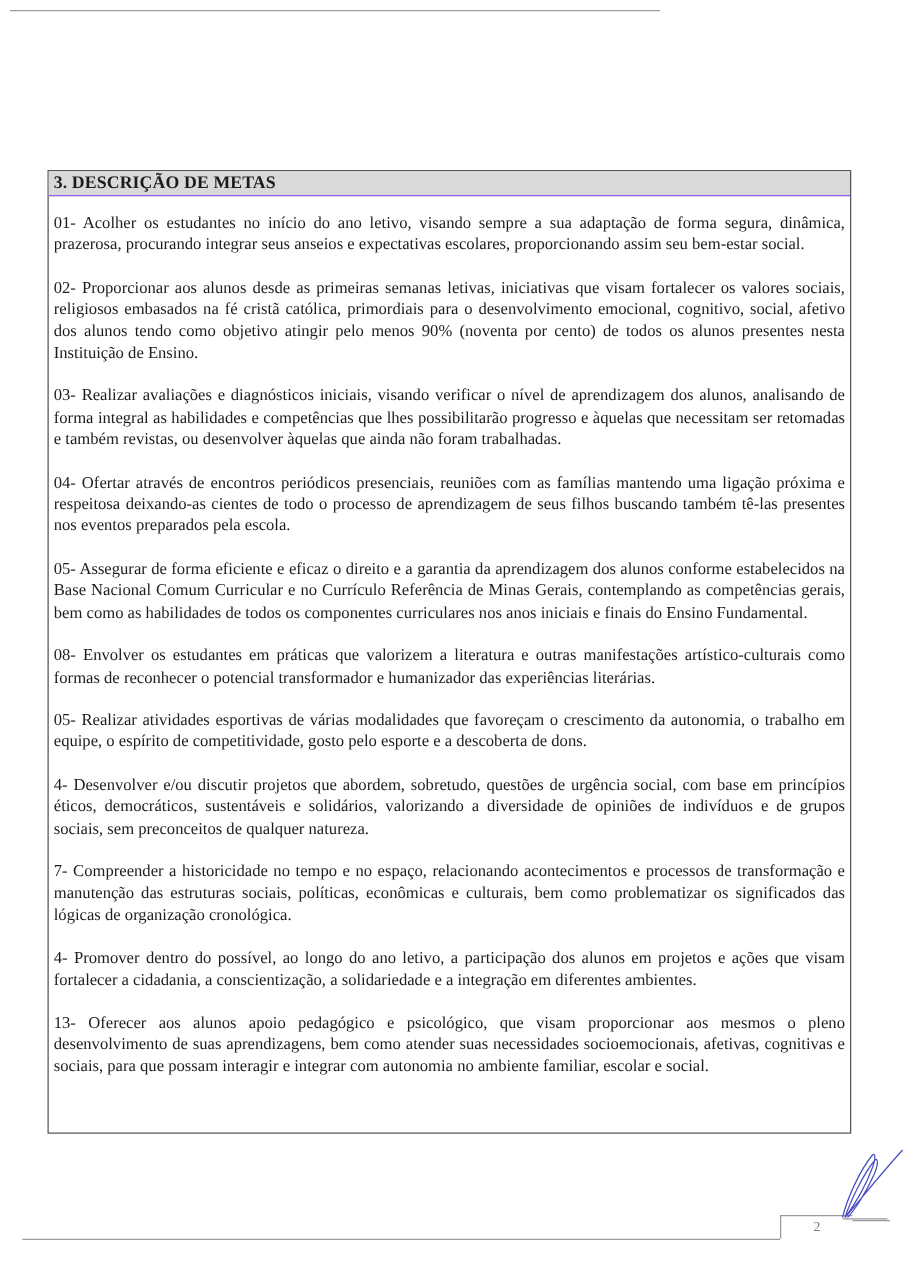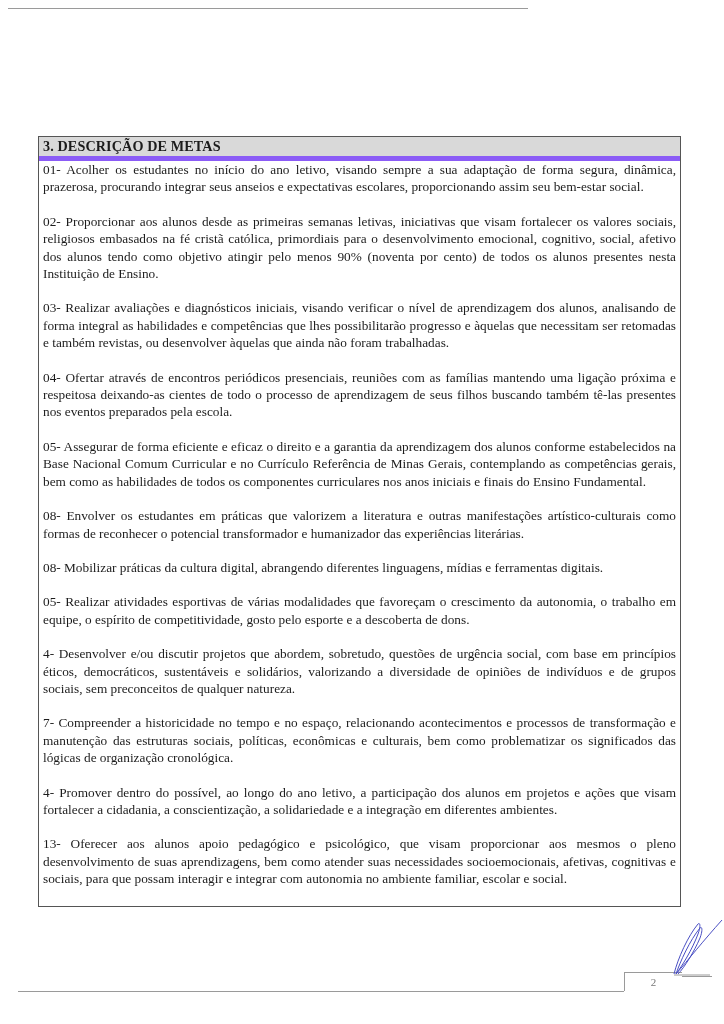--- a/index.html
+++ b/index.html
@@ -6,25 +6,25 @@
   body {
     width: 724px; height: 1024px; background: #ffffff; position: relative; overflow: hidden;
     font-family: "Liberation Serif", serif; color: #1c1c1c;
   }
   .top-rule { position: absolute; left: 8px; top: 8px; width: 520px; height: 1px; background: #9a9a9a; }
   .box {
     position: absolute; left: 38px; top: 136px; width: 643px; height: 771px;
     border: 1px solid #555; box-sizing: border-box;
   }
   .box-header {
-    background: #d9d9d9; border-bottom: 5px solid #8b5cf6; height: 19px;
+    background: #d9d9d9; border-bottom: 1px solid #8b5cf6; height: 19px;
     font-weight: bold; font-size: 14.2px; line-height: 19px; padding-left: 4px;
     letter-spacing: 0.1px;
   }
-  .goals { padding: 0 4px 0 4px; }
+  .goals { padding: 12px 4px 0 4px; }
   .goal {
     font-size: 13.3px; line-height: 17.4px; text-align: justify; margin: 0 0 17px 0;
   }
   .goal:first-child { margin-top: 0; }
   .footer-rule { position: absolute; left: 18px; top: 991px; width: 606px; height: 1px; background: #9a9a9a; }
   .page-tab {
     position: absolute; left: 624px; top: 972px; width: 58px; height: 19px;
     border-top: 1px solid #9a9a9a; border-left: 1px solid #9a9a9a;
     font-size: 11px; color: #777; text-align: center; line-height: 19px; box-sizing: border-box;
   }
@@ -38,21 +38,20 @@
 
 <div class="box">
   <div class="box-header">3. DESCRIÇÃO DE METAS</div>
   <div class="goals">
     <p class="goal">01- Acolher os estudantes no início do ano letivo, visando sempre a sua adaptação de forma segura, dinâmica, prazerosa, procurando integrar seus anseios e expectativas escolares, proporcionando assim seu bem-estar social.</p>
     <p class="goal">02- Proporcionar aos alunos desde as primeiras semanas letivas, iniciativas que visam fortalecer os valores sociais, religiosos embasados na fé cristã católica, primordiais para o desenvolvimento emocional, cognitivo, social, afetivo dos alunos tendo como objetivo atingir pelo menos 90% (noventa por cento) de todos os alunos presentes nesta Instituição de Ensino.</p>
     <p class="goal">03- Realizar avaliações e diagnósticos iniciais, visando verificar o nível de aprendizagem dos alunos, analisando de forma integral as habilidades e competências que lhes possibilitarão progresso e àquelas que necessitam ser retomadas e também revistas, ou desenvolver àquelas que ainda não foram trabalhadas.</p>
     <p class="goal">04- Ofertar através de encontros periódicos presenciais, reuniões com as famílias mantendo uma ligação próxima e respeitosa deixando-as cientes de todo o processo de aprendizagem de seus filhos buscando também tê-las presentes nos eventos preparados pela escola.</p>
     <p class="goal">05- Assegurar de forma eficiente e eficaz o direito e a garantia da aprendizagem dos alunos conforme estabelecidos na Base Nacional Comum Curricular e no Currículo Referência de Minas Gerais, contemplando as competências gerais, bem como as habilidades de todos os componentes curriculares nos anos iniciais e finais do Ensino Fundamental.</p>
     <p class="goal">08- Envolver os estudantes em práticas que valorizem a literatura e outras manifestações artístico-culturais como formas de reconhecer o potencial transformador e humanizador das experiências literárias.</p>
-    <p class="goal">08- Mobilizar práticas da cultura digital, abrangendo diferentes linguagens, mídias e ferramentas digitais.</p>
     <p class="goal">05- Realizar atividades esportivas de várias modalidades que favoreçam o crescimento da autonomia, o trabalho em equipe, o espírito de competitividade, gosto pelo esporte e a descoberta de dons.</p>
     <p class="goal">4- Desenvolver e/ou discutir projetos que abordem, sobretudo, questões de urgência social, com base em princípios éticos, democráticos, sustentáveis e solidários, valorizando a diversidade de opiniões de indivíduos e de grupos sociais, sem preconceitos de qualquer natureza.</p>
     <p class="goal">7- Compreender a historicidade no tempo e no espaço, relacionando acontecimentos e processos de transformação e manutenção das estruturas sociais, políticas, econômicas e culturais, bem como problematizar os significados das lógicas de organização cronológica.</p>
     <p class="goal">4- Promover dentro do possível, ao longo do ano letivo, a participação dos alunos em projetos e ações que visam fortalecer a cidadania, a conscientização, a solidariedade e a integração em diferentes ambientes.</p>
     <p class="goal">13- Oferecer aos alunos apoio pedagógico e psicológico, que visam proporcionar aos mesmos o pleno desenvolvimento de suas aprendizagens, bem como atender suas necessidades socioemocionais, afetivas, cognitivas e sociais, para que possam interagir e integrar com autonomia no ambiente familiar, escolar e social.</p>
   </div>
 </div>
 
 <div class="footer-rule"></div>
 <div class="page-tab">2</div>

